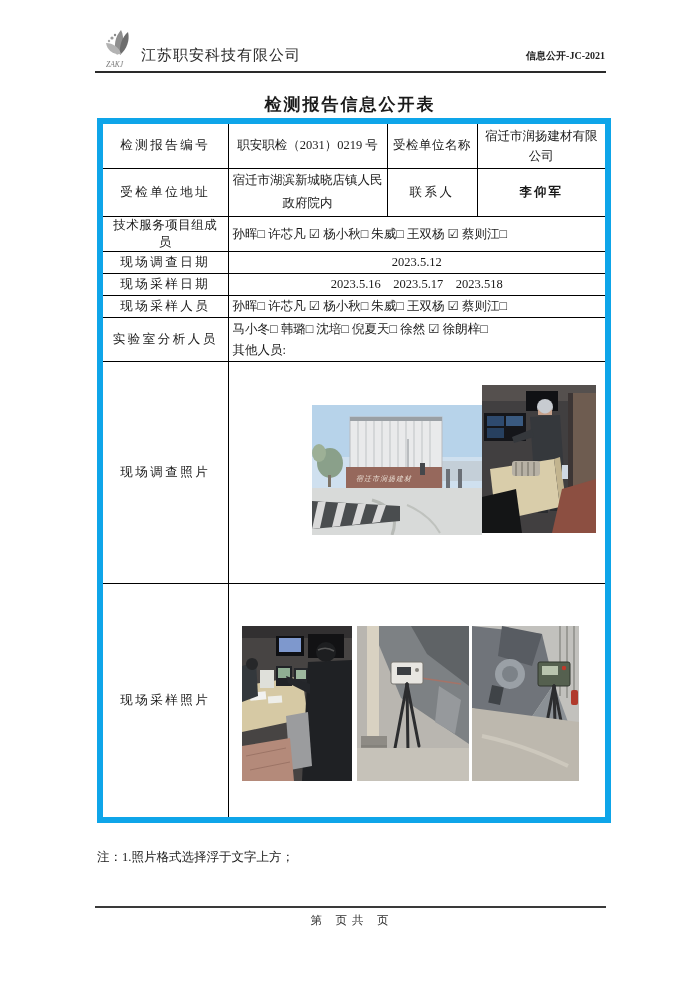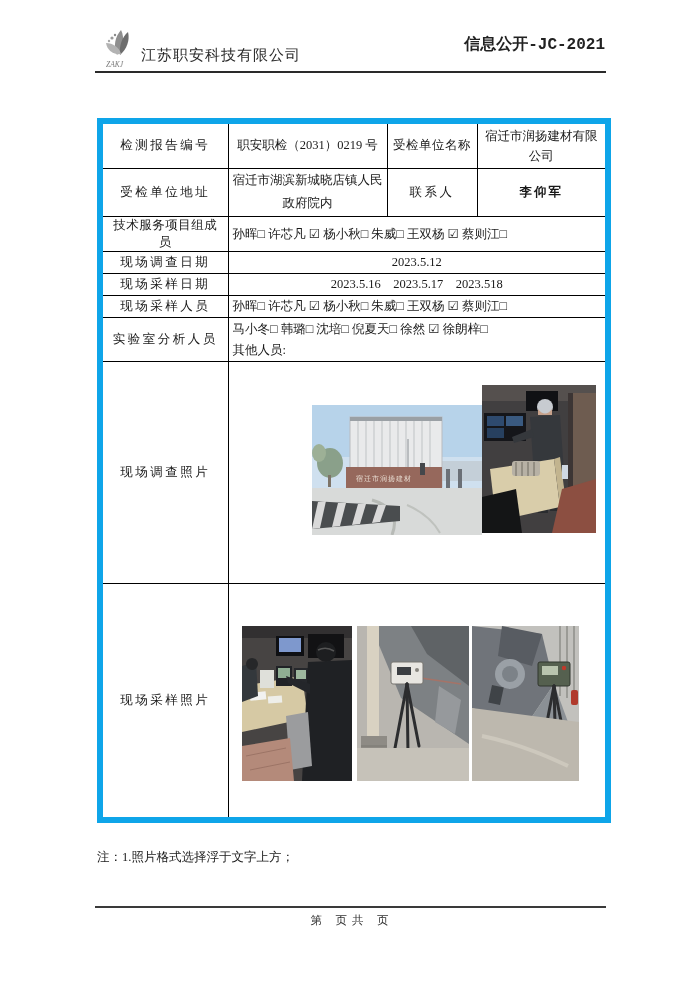--- a/index.html
+++ b/index.html
@@ -2,21 +2,21 @@
 <html><head>
 <meta charset="utf-8">
 <style>
   html,body{margin:0;padding:0;background:#ffffff;}
   .page{position:relative;width:700px;height:989px;background:#ffffff;overflow:hidden;
         font-family:"Liberation Serif","DejaVu Serif",serif;color:#1a1a1a;}
 
   
   .hdr-logo{position:absolute;left:100px;top:28px;width:40px;height:44px;}
   .hdr-company{position:absolute;left:141px;top:46px;font-size:15px;letter-spacing:1px;color:#2b2b2b;}
-  .hdr-code{position:absolute;right:95px;top:34px;font-size:16px;font-weight:bold;color:#222;font-family:Liberation Mono, monospace;}
+  .hdr-code{position:absolute;right:95px;top:49px;font-size:10px;font-weight:bold;color:#222;}
   .hdr-rule{position:absolute;left:95px;top:71px;width:511px;height:2px;background:#2a2a2a;}
 
   
   .doc-title{position:absolute;left:0;top:93px;width:700px;text-align:center;
              font-size:17px;font-weight:bold;letter-spacing:2px;}
 
   
   .tbl{position:absolute;left:97px;top:118px;width:508px;border-collapse:collapse;
        border:6px solid #0ea5e9;table-layout:fixed;}
   .tbl td{border:1px solid #000;font-size:12.5px;vertical-align:middle;padding:0 4px;
@@ -49,20 +49,21 @@
     <path d="M6 15 C13 15 19 19 21 26 C13 27 7 22 6 15 Z" fill="#b3b3b3"></path>
     <circle cx="12" cy="10" r="1.6" fill="#9a9a9a"></circle>
     <circle cx="9" cy="13" r="1.2" fill="#a8a8a8"></circle>
     <circle cx="15" cy="7" r="1.2" fill="#8a8a8a"></circle>
     <text x="6" y="39" font-size="7.5" font-style="italic" fill="#7c7c7c">ZAKJ</text>
   </svg>
   <div class="hdr-company">江苏职安科技有限公司</div>
   <div class="hdr-code">信息公开-JC-2021</div>
   <div class="hdr-rule"></div>
 
+  <div class="doc-title">检测报告信息公开表</div>
 
   <table class="tbl">
     <colgroup>
         <col style="width:128px">
         <col style="width:159px">
         <col style="width:90px">
         <col style="width:131px">
       </colgroup>
 
     <tbody>
@@ -106,21 +107,21 @@
       <td class="val-l two-line" colspan="3">
         <div>马小冬□ 韩璐□ 沈培□ 倪夏天□ 徐然 ☑ 徐朗梓□</div>
         <div>其他人员:</div>
       </td>
     </tr>
 
 
     <tr style="height:222px">
       <td class="lbl">现场调查照片</td>
       <td colspan="3" style="padding:0;">
-        <div class="ph-wrap" style="height:220px;">
+        <div class="ph-wrap" style="height:220px;font-style:italic;">
 
           <svg class="ph" style="left:83px;top:42px;width:170px;height:130px;" viewBox="0 0 170 130">
             <rect width="170" height="130" fill="#b7d3ea"></rect>
             <rect y="52" width="170" height="34" fill="#cfe0ef"></rect>
             <rect x="128" y="56" width="42" height="20" fill="#c4cfd8"></rect>
             <rect x="38" y="12" width="92" height="70" fill="#e9eaeb" stroke="#b9bcbf" stroke-width="1"></rect>
             <rect x="38" y="12" width="92" height="4" fill="#9aa0a5"></rect>
             <g stroke="#c6c9cc" stroke-width="1.2">
               <line x1="46" y1="16" x2="46" y2="64"></line>
                   <line x1="54" y1="16" x2="54" y2="64"></line>

